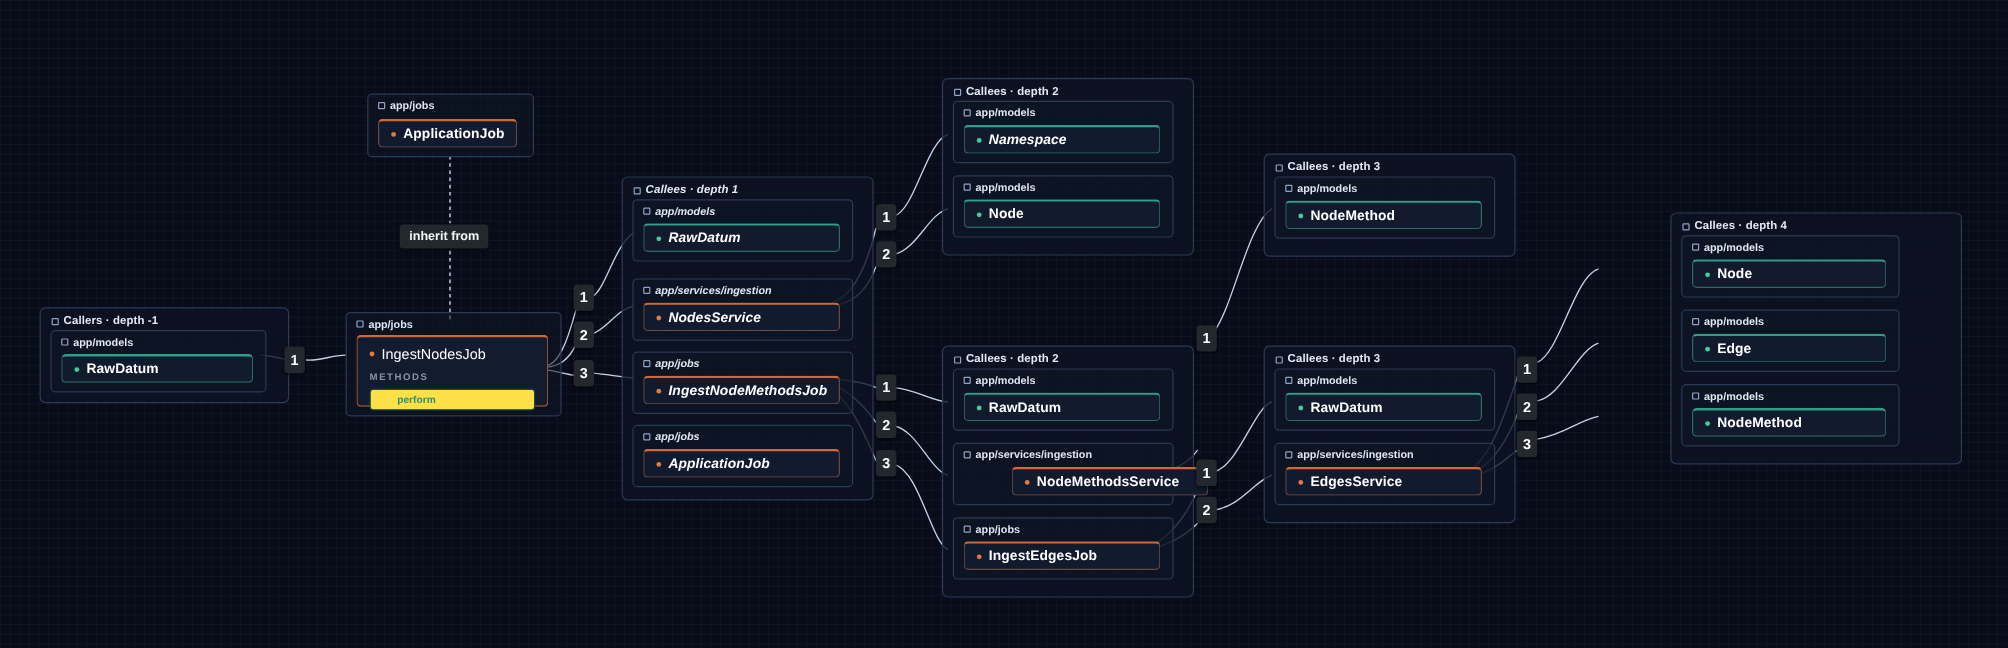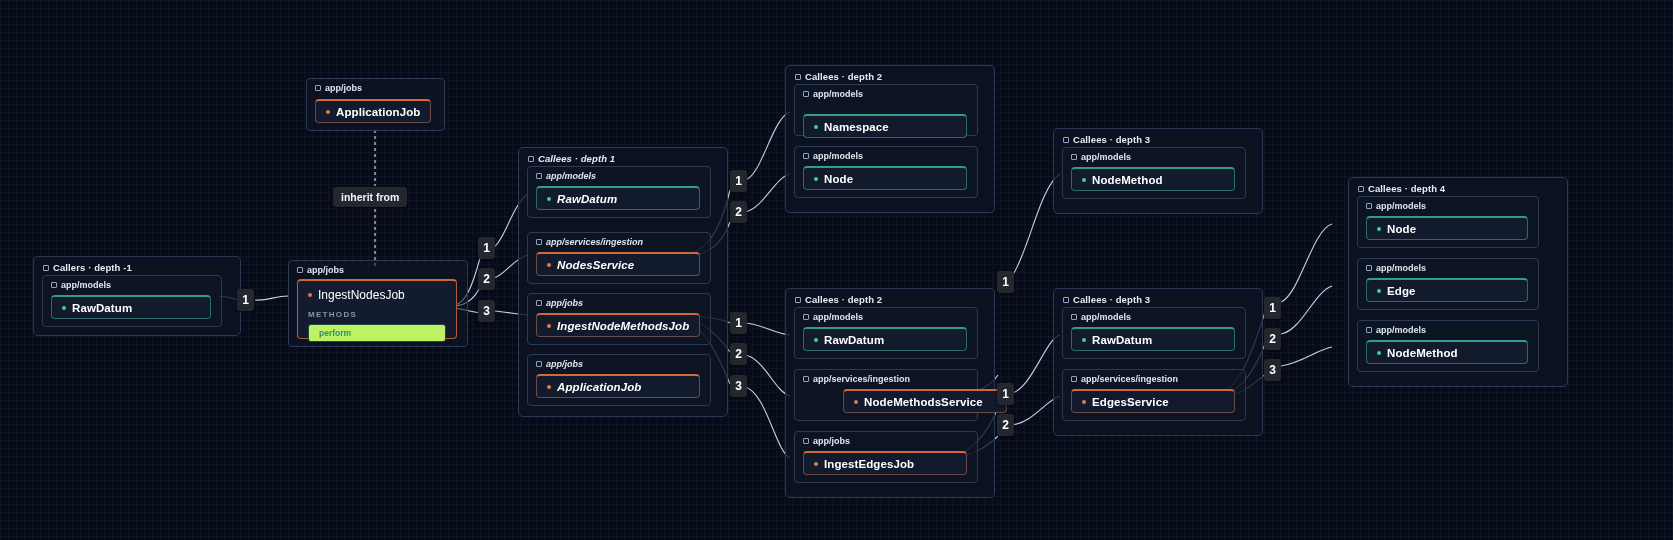--- a/index.html
+++ b/index.html
@@ -100,27 +100,27 @@
   .focus-label { font-size: 12px; font-weight: normal; color: #fff; white-space: nowrap; }
   .methods-label {
     margin-top: 8px;
     font-size: 8px;
     font-weight: bold;
     letter-spacing: 1.3px;
     color: #8894ad;
   }
   .method-chip {
     margin-top: 5px;
-    background: #bef264;
+    background: #fde047;
     border: 1px solid #1d4a40;
     border-radius: 3px;
     font-size: 8.5px;
     font-weight: bold;
     color: #2f8f6e;
-    padding: 3px 10px;
+    padding: 3px 22px;
     white-space: nowrap;
   }
 
   
   .badge {
     position: absolute;
     width: 17px; height: 22px;
     background: #23282e;
     border-radius: 3px;
     color: #ffffff;
@@ -317,21 +317,21 @@
   <div class="panel" style="left:785px; top:65px; width:210px; height:148px;">
     <div class="panel-title">
       <span class="sq-icon"></span>
       <span>Callees · depth 2</span>
     </div>
     <div class="group" style="left:8px; top:18px; width:184px; height:52px;">
       <div class="group-title">
         <span class="sq-icon"></span>
         <span>app/models</span>
       </div>
-      <div class="node teal" style="left:8px; top:29px; width:164px; height:24px;">
+      <div class="node teal" style="left:8px; top:19px; width:164px; height:24px;font-style:italic;">
         <span class="dot teal"></span>
         <span class="node-label">Namespace</span>
       </div>
     </div>
     <div class="group" style="left:8px; top:80px; width:184px; height:52px;">
       <div class="group-title">
         <span class="sq-icon"></span>
         <span>app/models</span>
       </div>
       <div class="node teal" style="left:8px; top:19px; width:164px; height:24px;">
@@ -423,21 +423,21 @@
         <span class="dot orange"></span>
         <span class="node-label">EdgesService</span>
       </div>
     </div>
   </div>
 
   <div class="badge" style="left:1264px; top:297px;">1</div>
   <div class="badge" style="left:1264px; top:328px;">2</div>
   <div class="badge" style="left:1264px; top:359px;">3</div>
 
-  <div class="panel" style="left:1348px; top:177px; width:220px; height:210px;">
+  <div class="panel" style="left:1392px; top:177px; width:243px; height:210px;">
     <div class="panel-title">
       <span class="sq-icon"></span>
       <span>Callees · depth 4</span>
     </div>
     <div class="group" style="left:8px; top:18px; width:182px; height:52px;">
       <div class="group-title">
         <span class="sq-icon"></span>
         <span>app/models</span>
       </div>
       <div class="node teal" style="left:8px; top:19px; width:162px; height:24px;">

